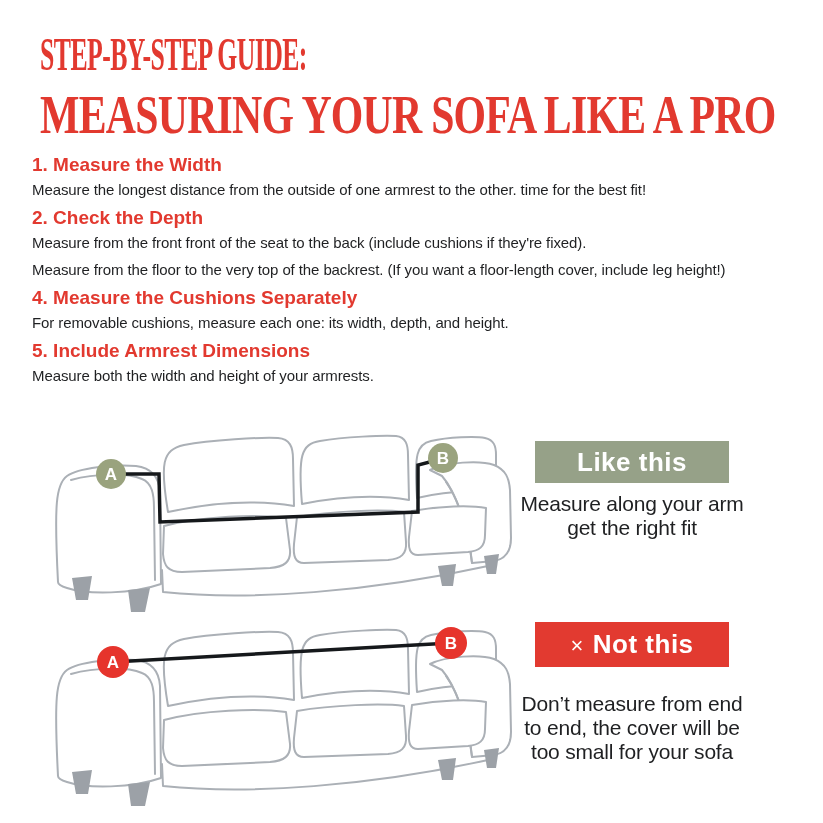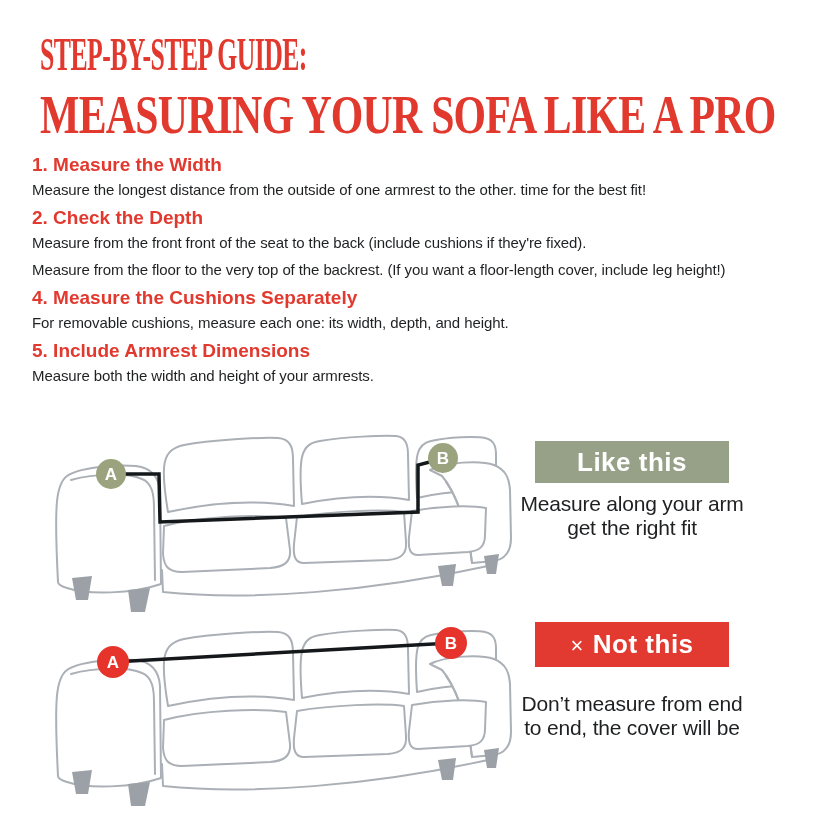--- a/index.html
+++ b/index.html
@@ -176,15 +176,16 @@
     <div>get the right fit</div>
   </div>
 
   <div class="badge badge-not">
     <span class="x-mark">×</span>
     <span>Not this</span>
   </div>
   <div class="caption caption-not">
     <div>Don’t measure from end</div>
     <div>to end, the cover will be</div>
+    <div>too small for your sofa</div>
   </div>
 
 </div>
 
 </body></html>

